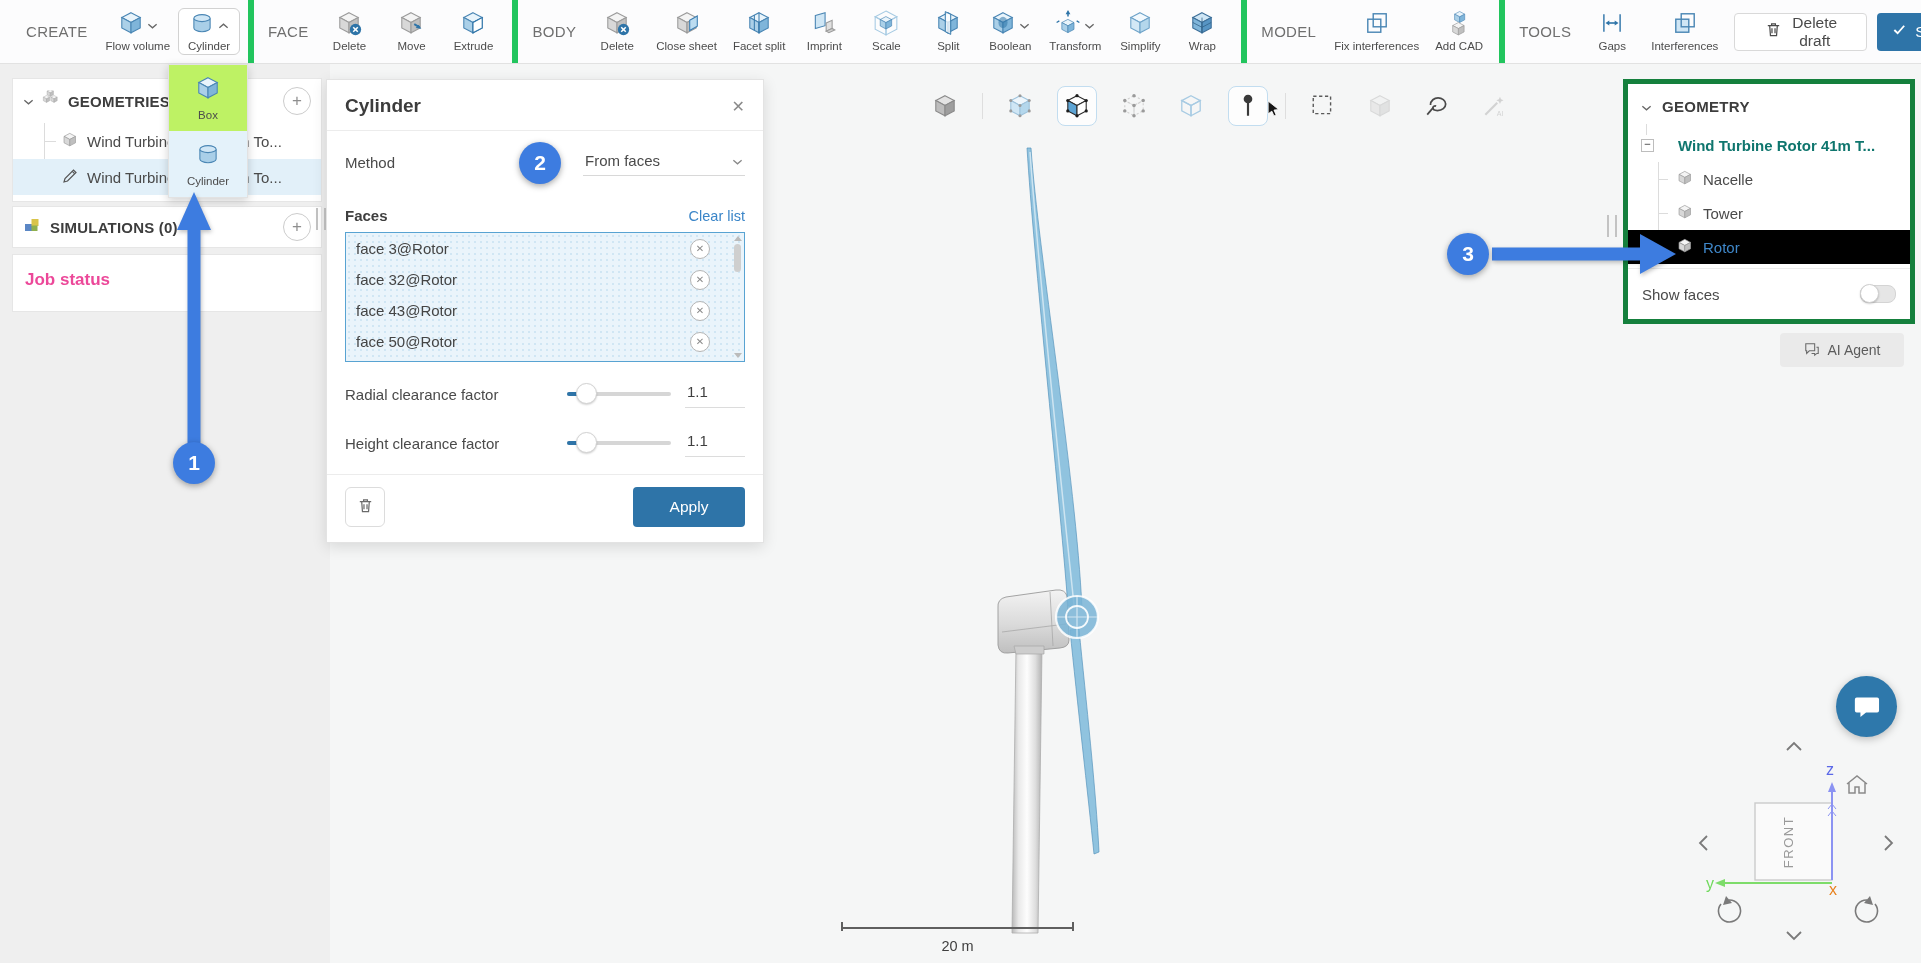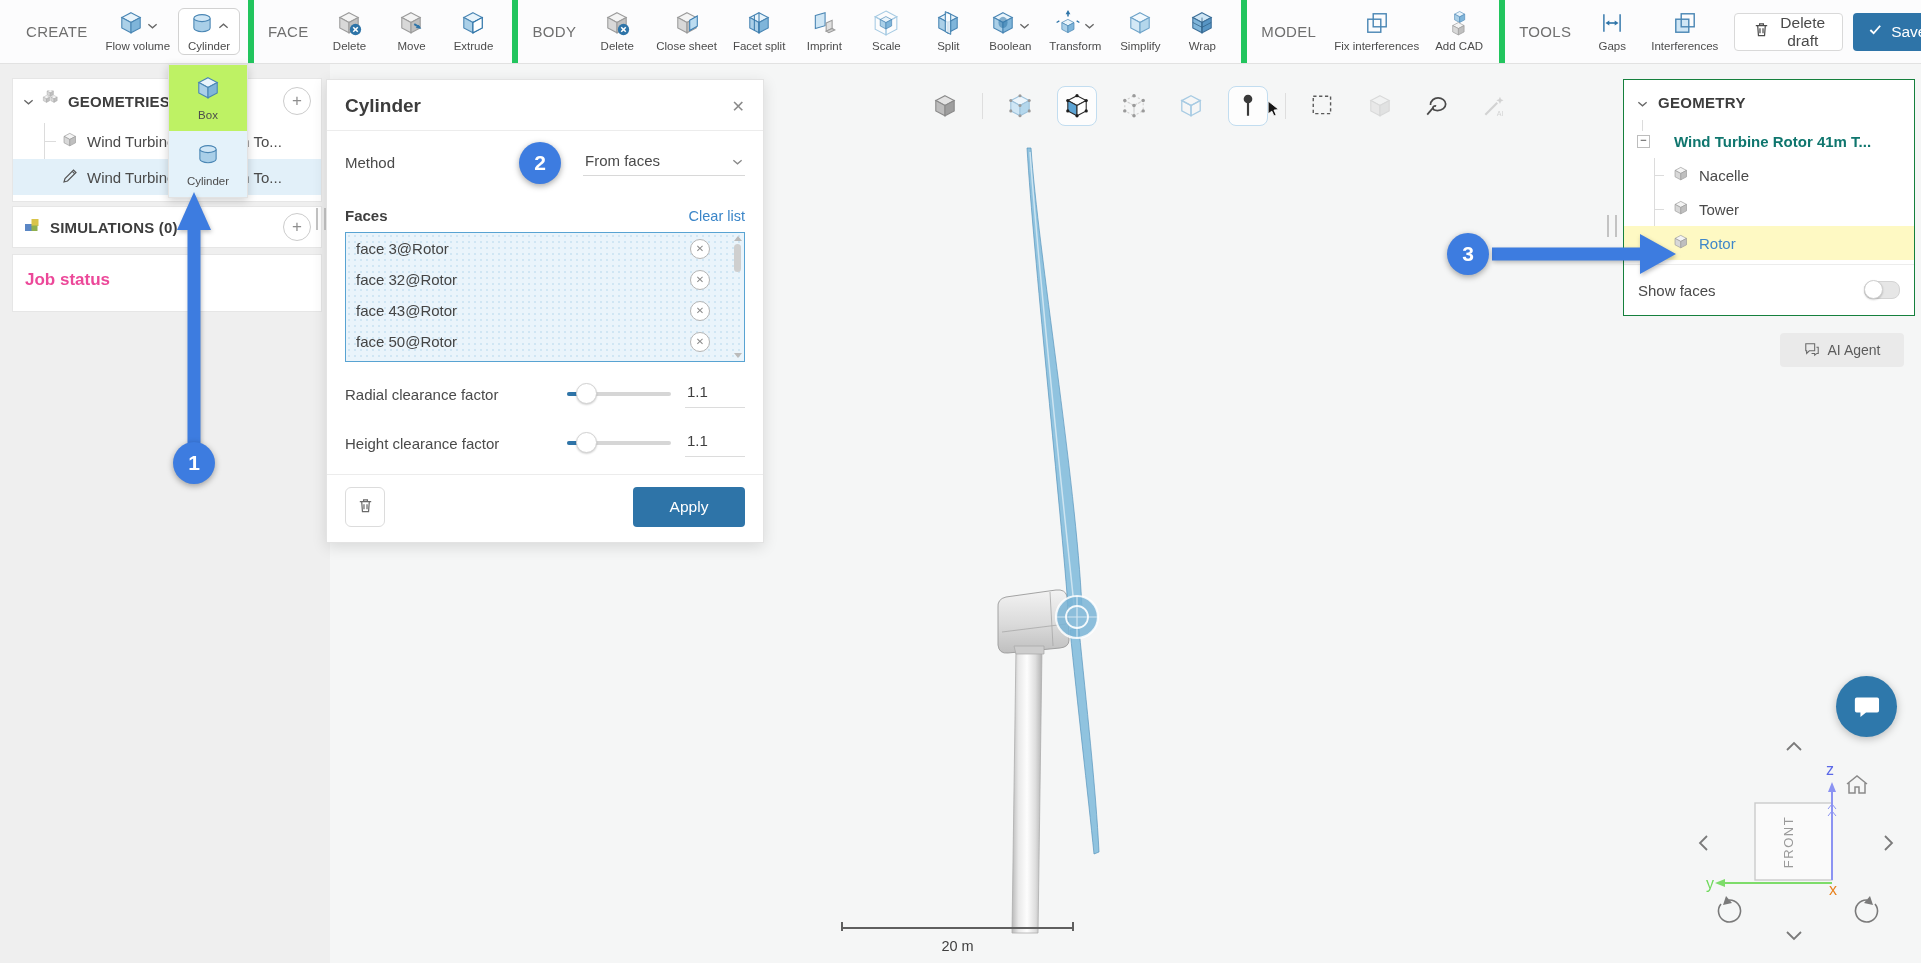--- a/index.html
+++ b/index.html
@@ -11,21 +11,21 @@
            padding:0 12px;box-sizing:border-box;z-index:30}
   .tb-group{display:flex;align-items:center;height:100%;padding:0 8px}
   .tb-group + .tb-group{border-left:6px solid #22c55e}
   .tb-group-label{font-size:15px;color:#6f6f6f;margin:0 10px 0 6px;letter-spacing:.3px}
   .tb-item{display:flex;flex-direction:column;align-items:center;justify-content:center;
            min-width:46px;padding:2px 7px;cursor:pointer;border:1px solid transparent;border-radius:6px}
   .tb-item.active{border-color:#d2d2d2;background:#fff}
   .tb-top{display:flex;align-items:center;gap:3px;height:27px}
   .tb-lab{font-size:11.5px;color:#4c4c4c;margin-top:2px;white-space:nowrap}
   .tb-right{margin-left:auto;display:flex;gap:10px;align-items:center}
-  .btn-outline{display:flex;align-items:center;gap:9px;height:38px;padding:0 17px;border:1px solid #d9d9d9;
+  .btn-outline{display:flex;align-items:center;gap:9px;height:38px;padding:0 29px;border:1px solid #d9d9d9;
                border-radius:4px;background:#fff;font-size:15.5px;color:#4a4a4a;cursor:pointer}
   .btn-primary{display:flex;align-items:center;gap:8px;height:38px;padding:0 15px;border:none;
                border-radius:4px;background:#2e74a8;color:#fff;font-size:15.5px;cursor:pointer}
   
   #left-gutter{position:absolute;left:0;top:64px;width:330px;height:899px;background:#efefef;z-index:1}
   .panel{position:absolute;background:#fff;border:1px solid #e6e6e6;box-sizing:border-box;z-index:5}
   #geo-panel{left:12px;top:78px;width:310px;height:124px}
   .sb-header{display:flex;align-items:center;height:44px;padding:0 10px;gap:8px}
   .sb-title{font-weight:bold;font-size:15px;color:#3d3d3d;letter-spacing:.2px;flex:1;
             white-space:nowrap;overflow:hidden}
@@ -90,31 +90,31 @@
   .slider-val{width:56px;font-size:15px;color:#3f3f3f;border-bottom:1px solid #dcdcdc;
               padding:2px 2px 7px}
   .dlg-footer{display:flex;align-items:center;justify-content:space-between;margin-top:14px;
               border-top:1px solid #ececec;padding:12px 18px 15px}
   .icon-btn{width:40px;height:40px;border:1px solid #dcdcdc;border-radius:6px;background:#fff;
             color:#6a6a6a;display:flex;align-items:center;justify-content:center;cursor:pointer}
   .btn-apply{width:112px;height:40px;background:#2e74a8;color:#fff;border:none;border-radius:4px;
              font-size:15.5px;cursor:pointer}
   
   #right-panel{position:absolute;left:1623px;top:79px;width:292px;background:#fff;
-               border:1px solid #15803d;z-index:5;box-sizing:border-box}
+               border:5px solid #15803d;z-index:5;box-sizing:border-box}
   .rp-header{display:flex;align-items:center;gap:10px;height:44px;padding:0 13px;font-weight:bold;
              font-size:15px;color:#3d3d3d;letter-spacing:.3px}
   .rp-root{display:flex;align-items:center;gap:24px;height:34px;padding-left:13px;font-weight:bold;
            font-size:15px;color:#0f766e;white-space:nowrap;overflow:hidden;position:relative}
   .minus-box{width:13px;height:13px;border:1px solid #bdbdbd;background:#fff;color:#7a7a7a;
              font-size:11px;line-height:11px;text-align:center;flex:none;box-sizing:border-box}
   .minus-box::before{content:"−";position:relative;top:-1px}
   .rp-row{display:flex;align-items:center;gap:9px;height:34px;padding-left:48px;font-size:15px;
           color:#4a4a4a;cursor:pointer;position:relative}
-  .rp-row.selected{background:#fef9c3;color:#3f87c9}
+  .rp-row.selected{background:#000000;color:#3f87c9}
   .rp-toggle-row{display:flex;align-items:center;justify-content:space-between;height:50px;
                  padding:0 14px;font-size:15px;color:#4a4a4a;border-top:1px solid #ececec;margin-top:4px}
   .toggle{width:34px;height:16px;border-radius:8px;background:#e6e6e6;border:1px solid #d4d4d4;
           position:relative;cursor:pointer}
   .toggle .knob{position:absolute;left:-1px;top:-2px;width:19px;height:19px;border-radius:50%;
                 background:#fff;border:1px solid #cfcfcf;box-shadow:0 1px 2px rgba(0,0,0,.2);
                 box-sizing:border-box}
   #ai-agent{position:absolute;left:1780px;top:333px;width:124px;height:34px;background:#eaeaea;
             border-radius:4px;display:flex;align-items:center;justify-content:center;gap:8px;
             font-size:14px;color:#5c5c5c;cursor:pointer;z-index:5}

